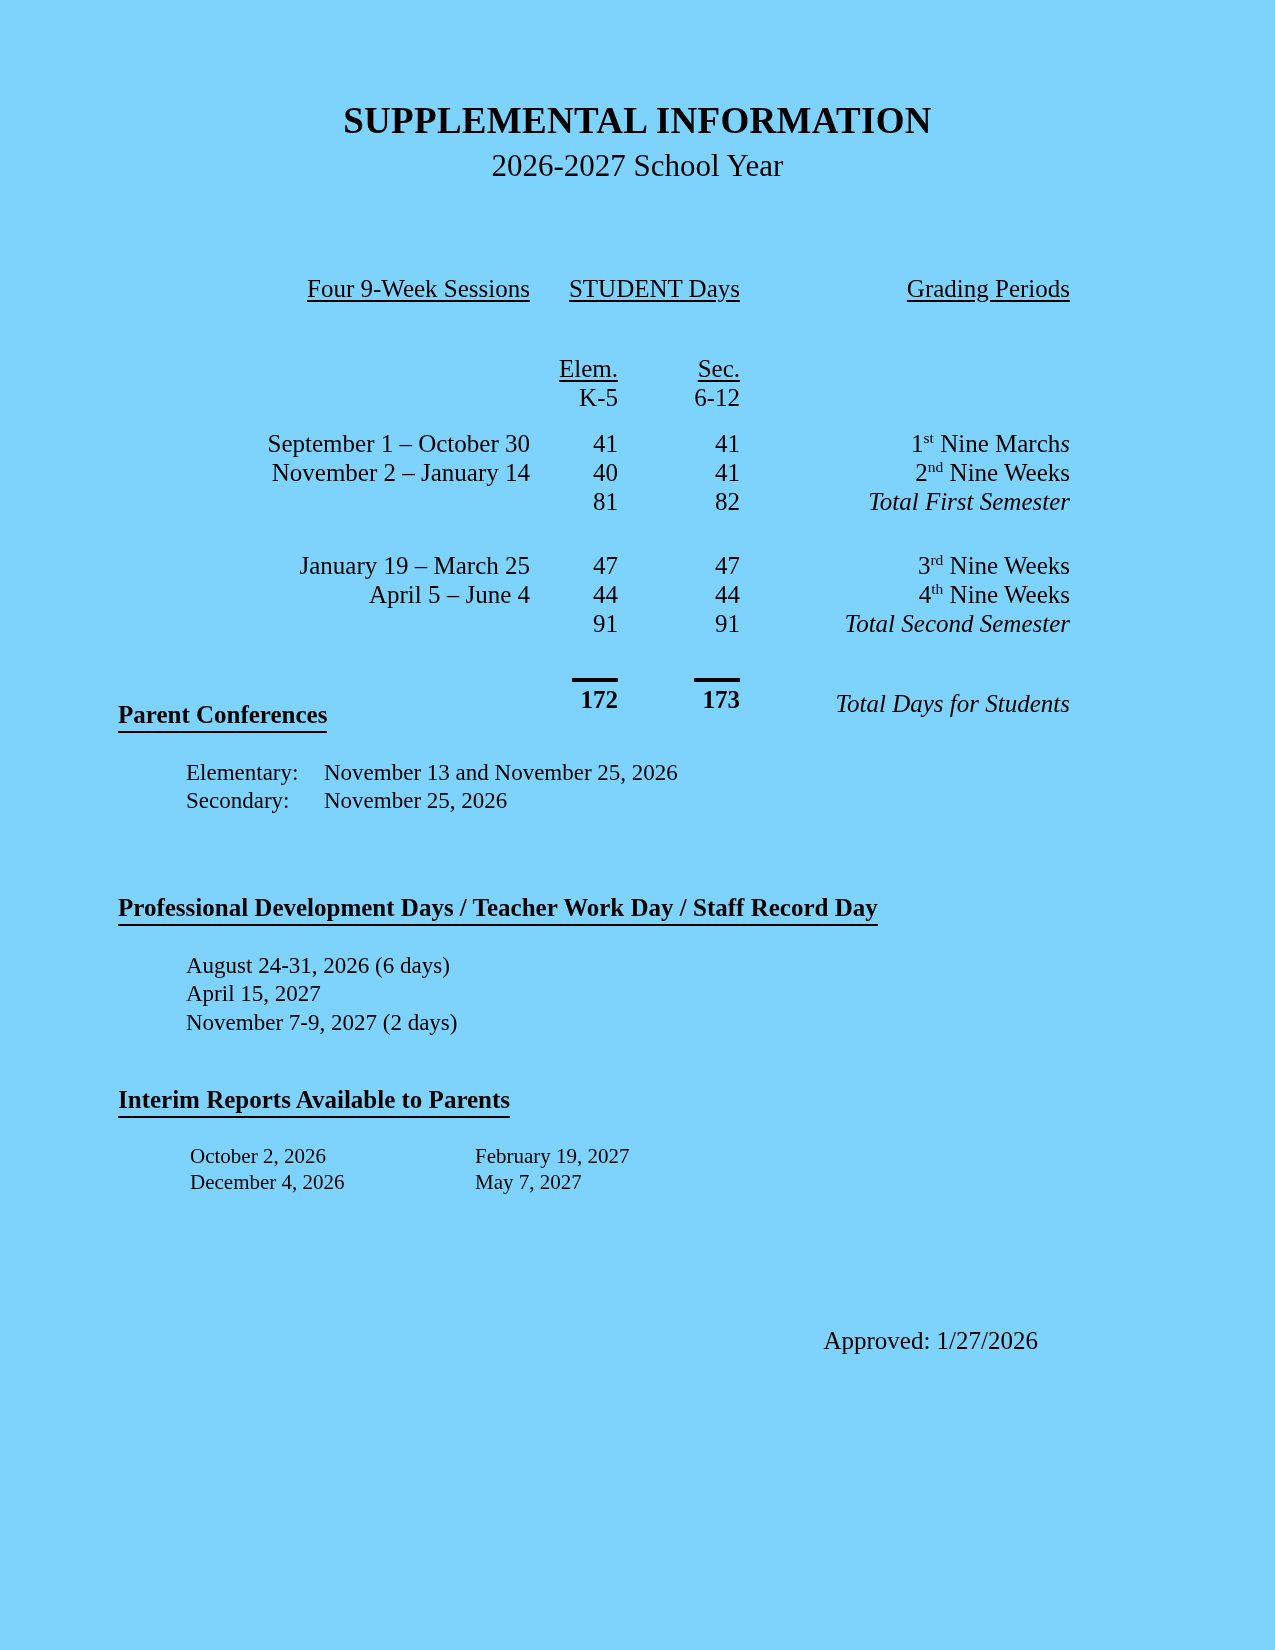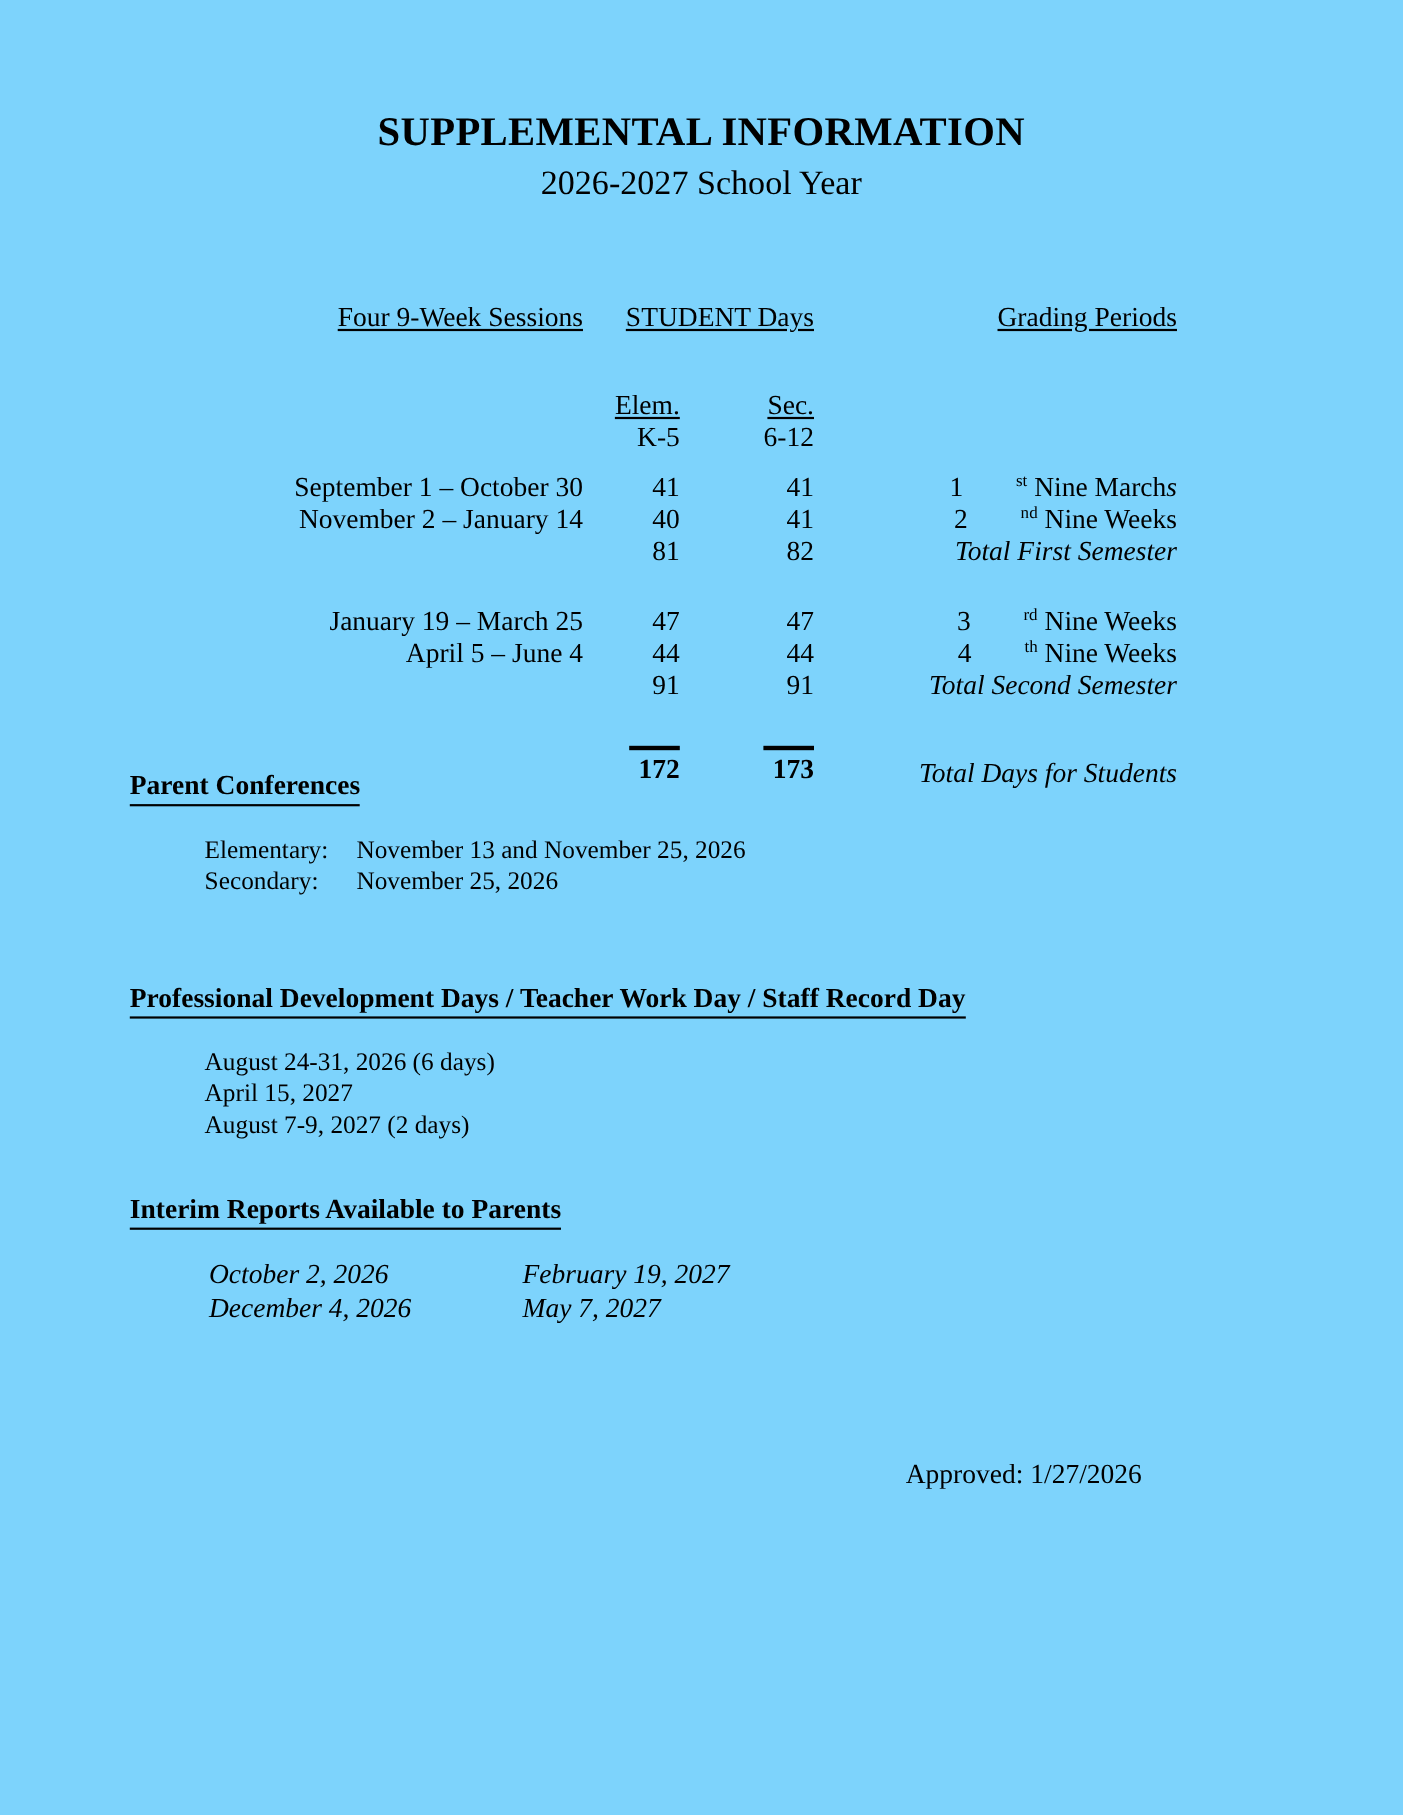--- a/index.html
+++ b/index.html
@@ -87,21 +87,20 @@
   }
   .num-u {
     text-underline-offset: 2px;
   }
   .indent-sessions { padding-left: 68px !important; }
 
   .sup {
     font-size: 0.62em;
     vertical-align: super;
     line-height: 0;
-    margin-left: 48px;
   }
   .ital { font-style: italic; }
   .bold-ital {
     font-weight: bold;
     font-style: italic;
   }
   .grand {
     font-weight: bold;
     font-size: 25px;
   }
@@ -131,23 +130,22 @@
     margin-left: 68px;
     font-size: 23px;
     line-height: 1.23;
   }
   .conf-line { white-space: pre; }
   .conf-label { display: inline-block; width: 138px; }
 
   .two-col {
     margin-top: 26px;
     margin-left: 72px;
-    font-size: 25px;
+    font-size: 21px;
     line-height: 1.23;
-    font-style: italic;
   }
   .two-col .c1 { display: inline-block; width: 285px; }
 
   .approved {
     position: absolute;
     top: 1327px;
     left: 0;
     width: 1275px;
     text-align: right;
     padding-right: 237px;
@@ -266,21 +264,21 @@
       <div class="conf-line"><span class="conf-label">Elementary:</span><span>November 13 and November 25, 2026</span></div>
       <div class="conf-line"><span class="conf-label">Secondary:</span><span>November 25, 2026</span></div>
     </div>
   </div>
 
   <div class="section" style="top:893px">
     <div class="section-heading">Professional Development Days / Teacher Work Day / Staff Record Day</div>
     <div class="section-body">
       <div>August 24-31, 2026 (6 days)</div>
       <div>April 15, 2027</div>
-      <div>August 7-9, 2027 (2 days)</div>
+      <div>November 7-9, 2027 (2 days)</div>
     </div>
   </div>
 
   <div class="section" style="top:1085px">
     <div class="section-heading">Interim Reports Available to Parents</div>
     <div class="two-col">
       <div><span class="c1">October 2, 2026</span><span>February 19, 2027</span></div>
       <div><span class="c1">December 4, 2026</span><span>May 7, 2027</span></div>
     </div>
   </div>

